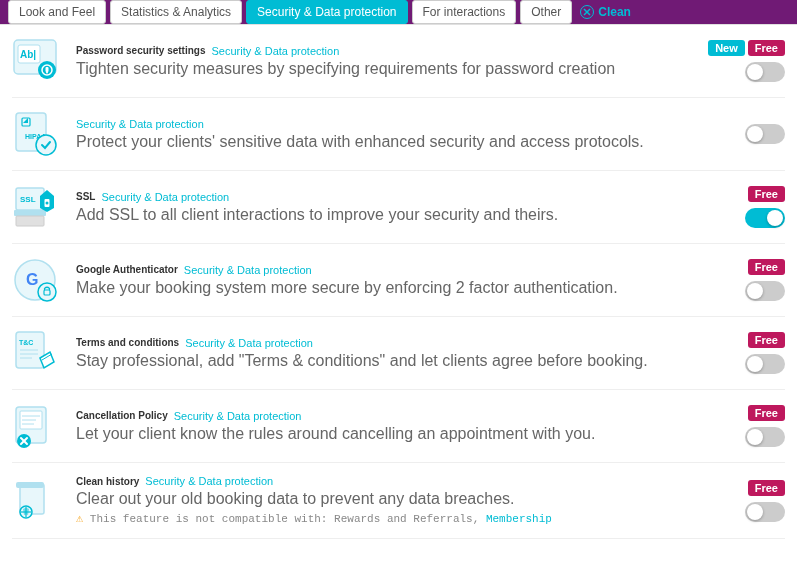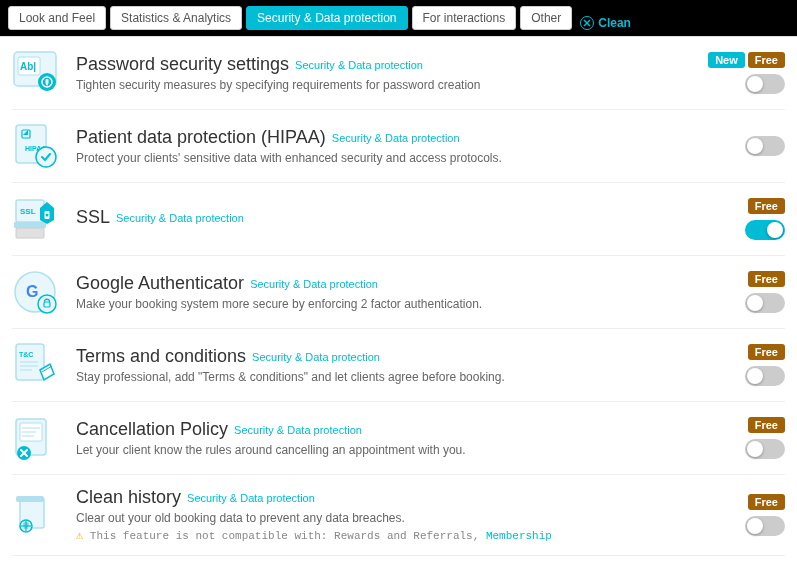--- a/index.html
+++ b/index.html
@@ -10,23 +10,23 @@
       color: #333;
     }
     .container {
       width: 797px;
       background: #fff;
       min-height: 588px;
     }
     
     .tab-bar {
       display: flex;
-      align-items: flex-end;
-      padding: 6px 8px;
-      background: #000000;
+      align-items: center;
+      padding: 0 8px;
+      background: #701a75;
       border-bottom: 1px solid #e0e0e0;
       gap: 4px;
     }
     .tab {
       padding: 4px 10px;
       border: 1px solid #ccc;
       border-radius: 3px;
       background: #fff;
       color: #555;
       cursor: pointer;
@@ -74,30 +74,30 @@
     .feature-content {
       flex: 1;
     }
     .feature-title-row {
       display: flex;
       align-items: center;
       gap: 6px;
       margin-bottom: 3px;
     }
     .feature-title {
-      font-size: 18px;
-      font-weight: normal;
+      font-size: 10px;
+      font-weight: bold;
       color: #333;
     }
     .feature-tag {
       font-size: 11px;
       color: #00bcd4;
     }
     .feature-desc {
-      font-size: 12px;
+      font-size: 16px;
       color: #666;
     }
     .feature-warning {
       font-size: 11px;
       color: #888;
       margin-top: 3px;
       font-family: Liberation Mono, monospace;
     }
     .feature-warning .warning-link {
       color: #00bcd4;
@@ -116,21 +116,21 @@
     }
     
     .badge {
       padding: 2px 7px;
       border-radius: 3px;
       font-size: 11px;
       font-weight: bold;
       color: #fff;
     }
     .badge-new { background: #00bcd4; }
-    .badge-free { background: #a16207; text-align: center; }
+    .badge-free { background: #be185d; text-align: center; }
     .badges-row {
       display: flex;
       gap: 3px;
     }
     
     .toggle {
       position: relative;
       width: 40px;
       height: 20px;
       display: inline-block;
@@ -222,21 +222,20 @@
           <rect x="4" y="2" width="30" height="38" rx="3" fill="#e8f7fb" stroke="#b0e0ef" stroke-width="1.5"></rect>
           <path d="M11 12 L16 7 L16 12 Z" fill="#00bcd4"></path>
           <rect x="10" y="7" width="8" height="8" rx="1" fill="none" stroke="#00bcd4" stroke-width="1.2"></rect>
           <text x="13" y="28" font-size="7" font-weight="bold" fill="#00bcd4" font-family="Arial">HIPAA</text>
           <circle cx="34" cy="34" r="10" fill="#e8f7fb" stroke="#00bcd4" stroke-width="1.5"></circle>
           <path d="M30 34 L33 37 L38 31" stroke="#00bcd4" stroke-width="2" stroke-linecap="round" fill="none"></path>
         </svg>
       </div>
       <div class="feature-content">
         <div class="feature-title-row">
-          <span class="feature-title">Patient data protection (HIPAA)</span>
           <span class="feature-tag">Security &amp; Data protection</span>
         </div>
         <div class="feature-desc">Protect your clients' sensitive data with enhanced security and access protocols.</div>
       </div>
       <div class="feature-right">
         <label class="toggle">
 
           <span class="toggle-slider"></span>
         </label>
       </div>
@@ -252,20 +251,21 @@
           <path d="M28 12 L35 6 L42 12 L42 24 L35 28 L28 24 Z" fill="#00bcd4"></path>
           <rect x="32.5" y="15" width="5" height="8" rx="1" fill="#fff"></rect>
           <circle cx="35" cy="19" r="1.5" fill="#00bcd4"></circle>
         </svg>
       </div>
       <div class="feature-content">
         <div class="feature-title-row">
           <span class="feature-title">SSL</span>
           <span class="feature-tag">Security &amp; Data protection</span>
         </div>
+        <div class="feature-desc">Add SSL to all client interactions to improve your security and theirs.</div>
       </div>
       <div class="feature-right">
         <div class="badges-row">
           <span class="badge badge-free">Free</span>
         </div>
         <label class="toggle on">
 
           <span class="toggle-slider"></span>
         </label>
       </div>

